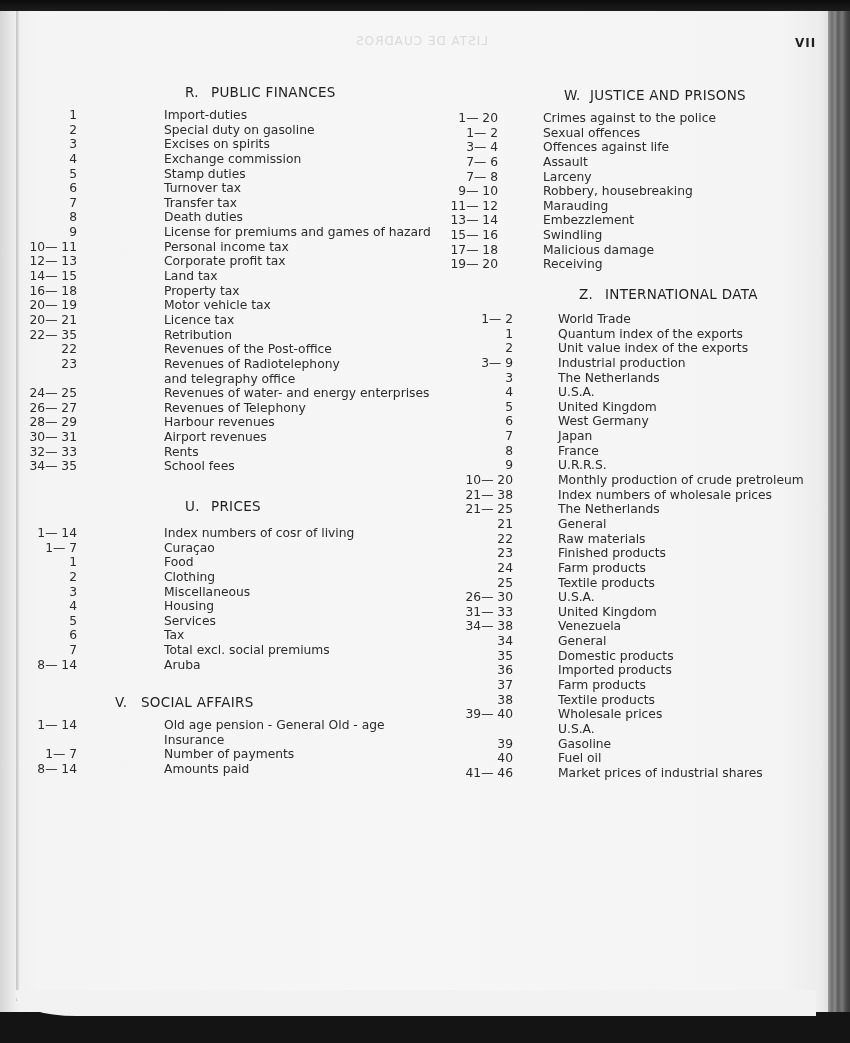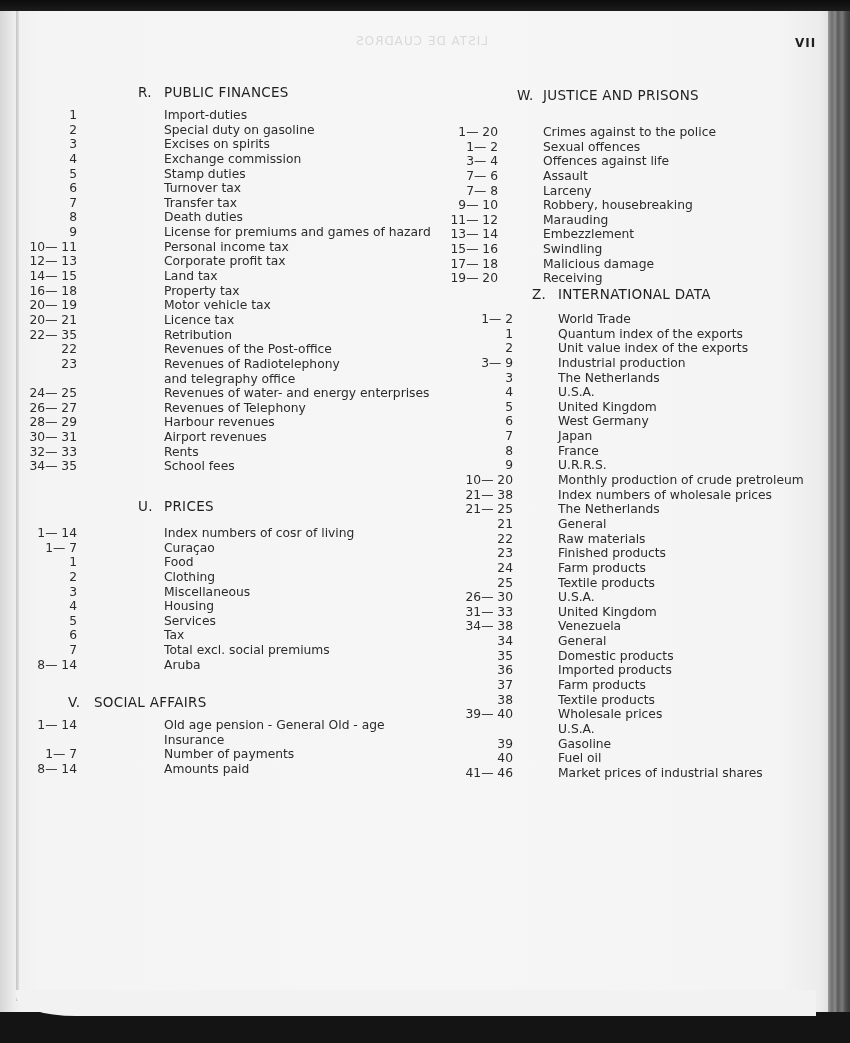--- a/index.html
+++ b/index.html
@@ -40,21 +40,21 @@
     position: absolute; color: #d9d9d9; font-size: 12px; letter-spacing: 1px;
     transform: scaleX(-1); white-space: nowrap;
   }
   .folio {
     position: absolute; left: 795px; top: 36px; font-weight: bold; font-size: 12px;
     color: #1f1f1f; letter-spacing: 1px;
   }
   .section { position: absolute; }
   .sec-head {
     font-size: 13.5px; font-weight: normal; letter-spacing: 0.3px;
-    color: #1f1f1f; height: 20px; line-height: 20px; white-space: nowrap;
+    color: #1f1f1f; height: 20px; line-height: 20px; white-space: nowrap; margin-left: 47px;
   }
   .sec-letter { display: inline-block; width: 26px; }
   .rows { margin-top: 6px; }
   .row {
     display: flex; font-size: 12.3px; line-height: 14.65px; height: 14.65px;
     white-space: nowrap; color: #2b2b2b;
   }
   .num { width: 150px; text-align: right; box-sizing: border-box; padding-right: 0; flex: none; }
   .gap { width: 47px; flex: none; }
   .lbl { flex: none; }
@@ -69,21 +69,21 @@
   #sec-u .rows { margin-top: 10px; }
   #sec-v { left: 0; top: 692px; }
   #sec-v .num { width: 77px; }
   #sec-v .gap { width: 87px; }
   #sec-v .sec-head { padding-left: 68px; }
   #sec-v .rows { margin-top: 6px; }
   #sec-w { left: 425px; top: 85px; }
   #sec-w .num { width: 73px; }
   #sec-w .gap { width: 45px; }
   #sec-w .sec-head { padding-left: 92px; }
-  #sec-w .rows { margin-top: 20px; }
+  #sec-w .rows { margin-top: 6px; }
   #sec-z { left: 440px; top: 284px; }
   #sec-z .num { width: 73px; }
   #sec-z .gap { width: 45px; }
   #sec-z .sec-head { padding-left: 92px; }
   #sec-z .rows { margin-top: 8px; }
 </style>
 </head>
 <body>
 
 <div class="top-edge"></div>

